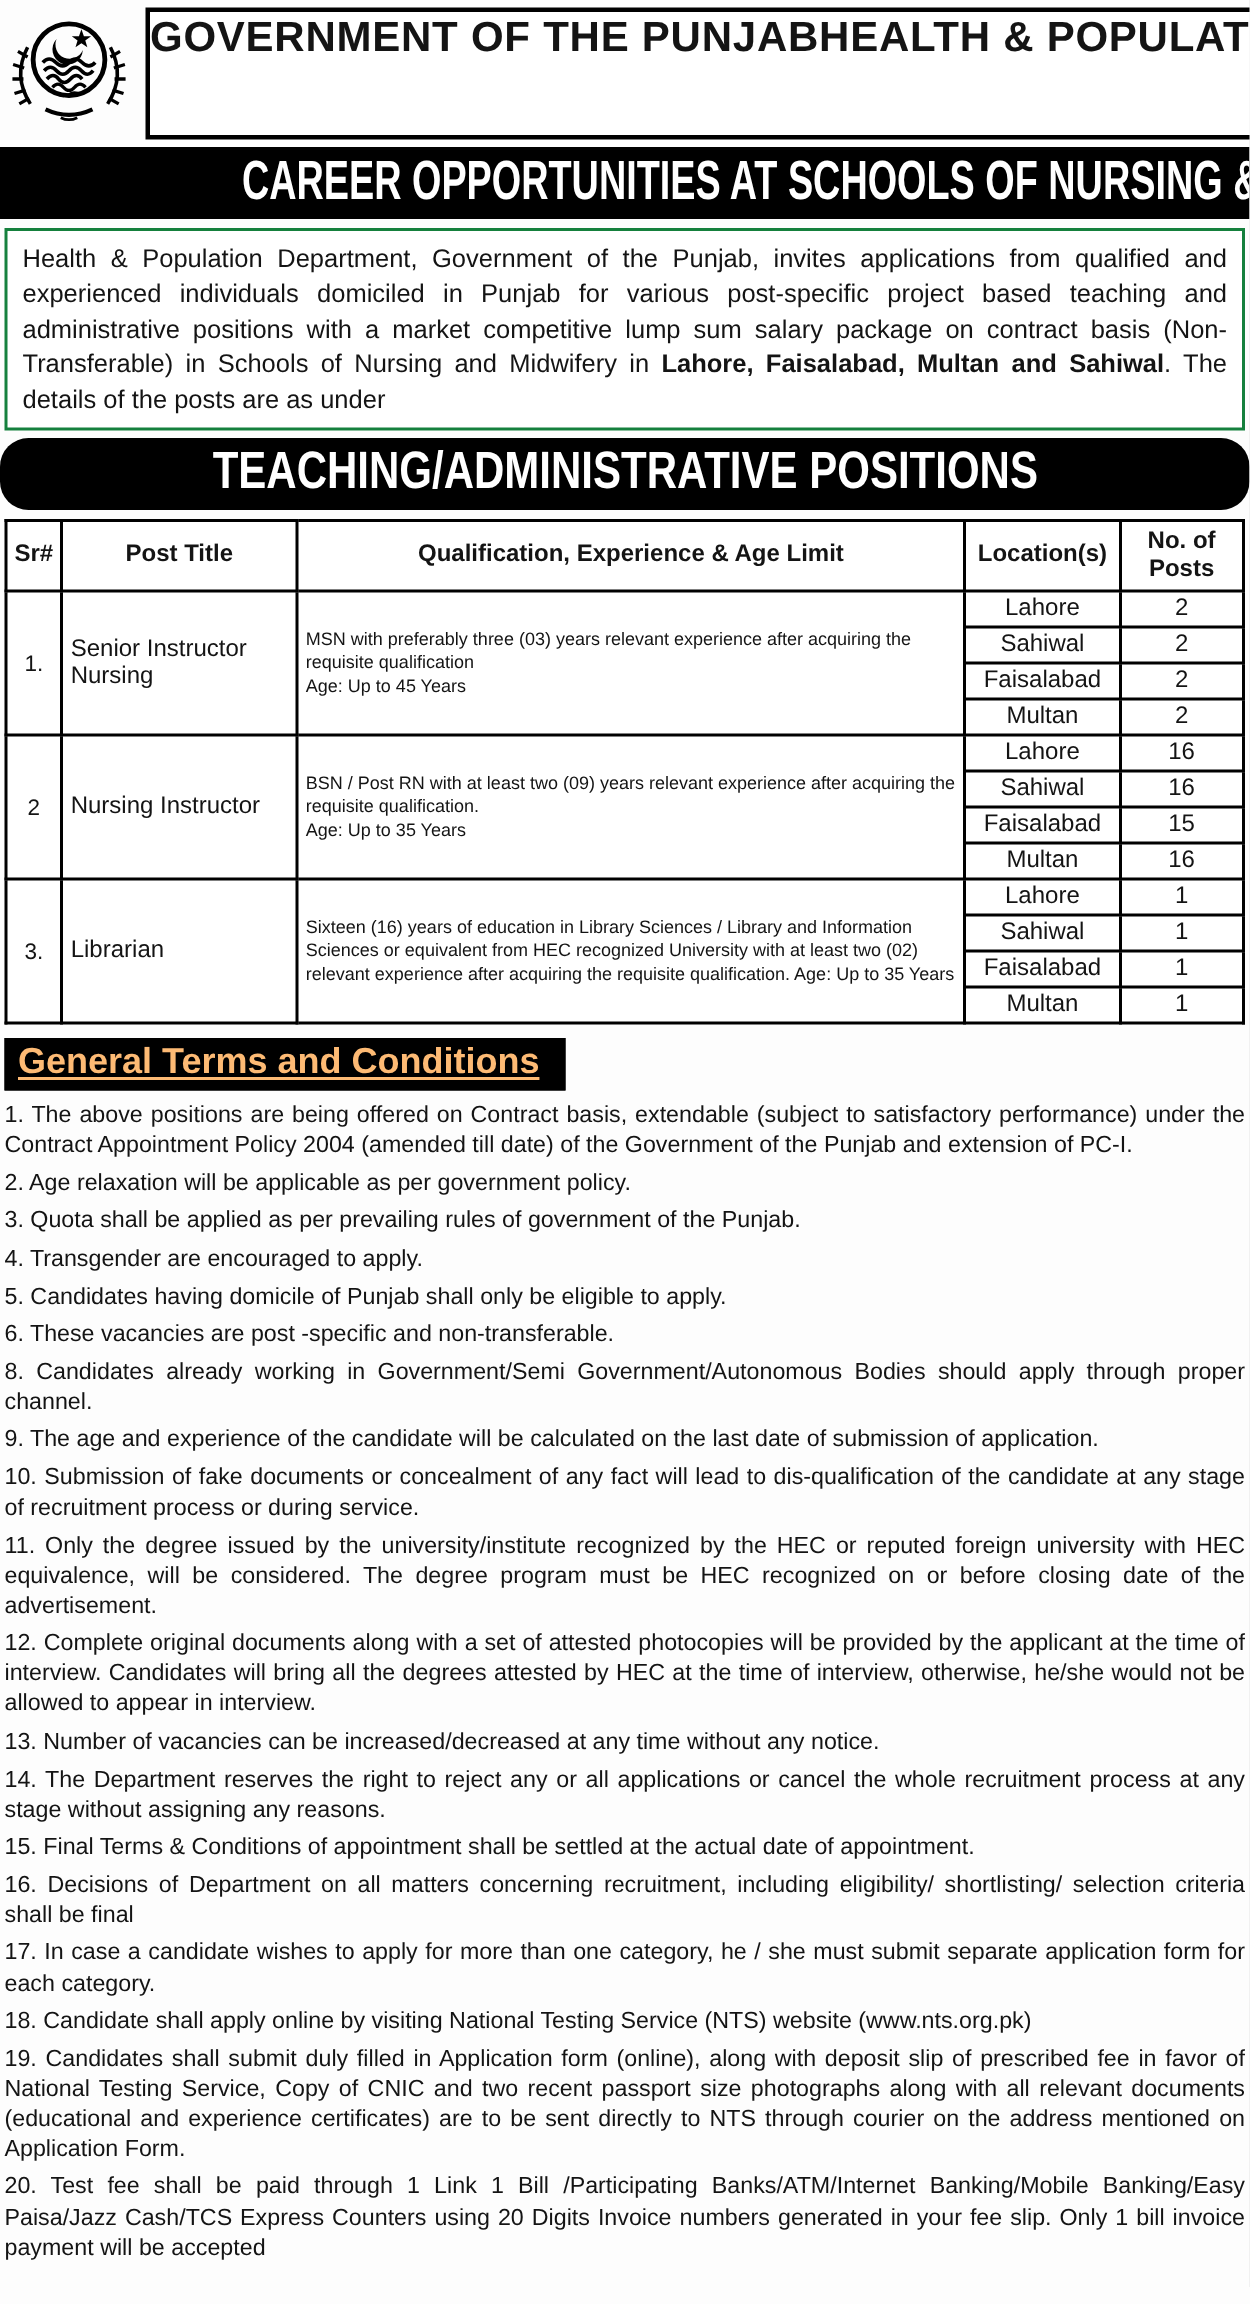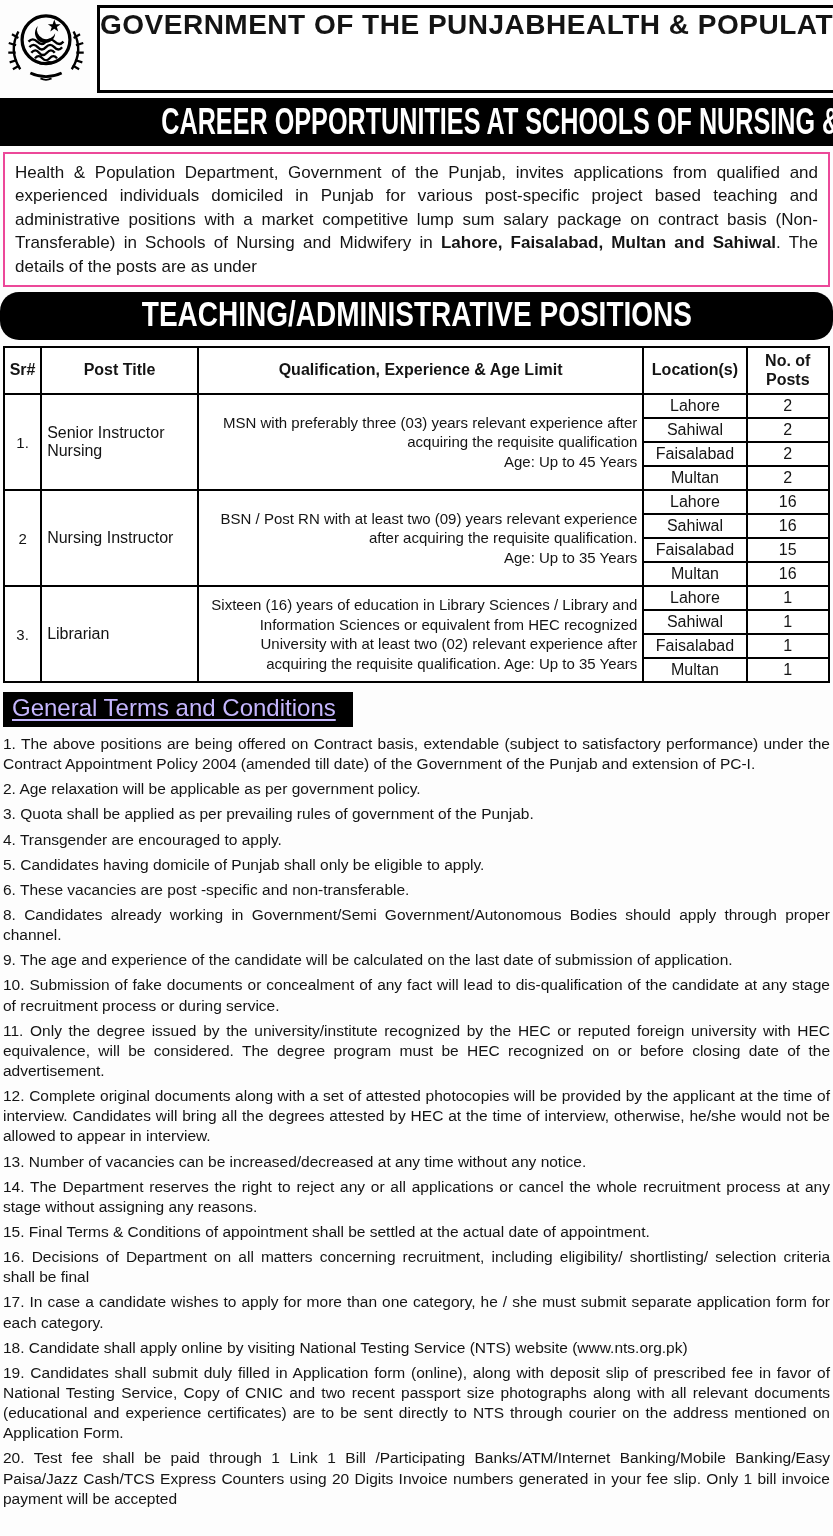--- a/index.html
+++ b/index.html
@@ -23,35 +23,35 @@
   .pmu-caption { font-size:6.5px; font-weight:bold; text-align:center; line-height:1.1; color:#000; }
   
   .banner { background:#000; color:#fff; text-align:center; overflow:hidden; }
   .banner-inner { display:inline-block; font-weight:bold; white-space:nowrap; transform-origin:center; }
   .banner1 { padding:3px 0 5px; }
   .banner1 .banner-inner { font-size:35px; transform:scaleX(.72) scaleY(1.05); }
   .banner2 { padding:2px 0 6px; margin-top:5px;border-radius:19px; }
   .banner2 .banner-inner { font-size:35px; transform:scaleX(.8); }
   
   .intro {
-    border:2px solid #ec4899; margin:6px 3px 0; padding:7px 10px; font-size:17px;
+    border:2px solid #15803d; margin:6px 3px 0; padding:7px 10px; font-size:17px;
     line-height:1.38; text-align:justify; background:#fff;
   }
   
   table.posts { width:calc(100% - 6px); margin:6px 3px 0; border-collapse:collapse; background:#fff; }
   .posts th, .posts td { border:2px solid #000; padding:2px 5px; }
   .posts th { font-size:16px; line-height:1.15; padding:4px 2px; }
   .c-sr  { width:4.5%;  text-align:center; font-size:15px; }
   .c-post{ width:19%;   font-size:16px; }
-  .c-qual{ width:54%;   font-size:15px; line-height:1.3; white-space:pre-line; padding:4px 8px;text-align:right; }
+  .c-qual{ width:54%;   font-size:12px; line-height:1.3; white-space:pre-line; padding:4px 8px; }
   .c-loc { width:12.5%; text-align:center; font-size:16px; }
   .c-num { width:10%;   text-align:center; font-size:16px; }
   
   .terms-head {
-    display:inline-block; background:#000; color:#c4b5fd; font-weight:normal; font-size:24px;
+    display:inline-block; background:#000; color:#fdba74; font-weight:bold; font-size:24px;
     padding:1px 16px 4px 8px; margin:9px 0 7px 3px; border:1px solid #000;
   }
   .terms-head span { text-decoration:underline; text-underline-offset:3px; }
   .terms { margin:0 3px; }
   .term { font-size:15.5px; line-height:1.3; margin-bottom:5px; text-align:justify; }
 </style>
 </head>
 <body>
 
 <div class="page">

